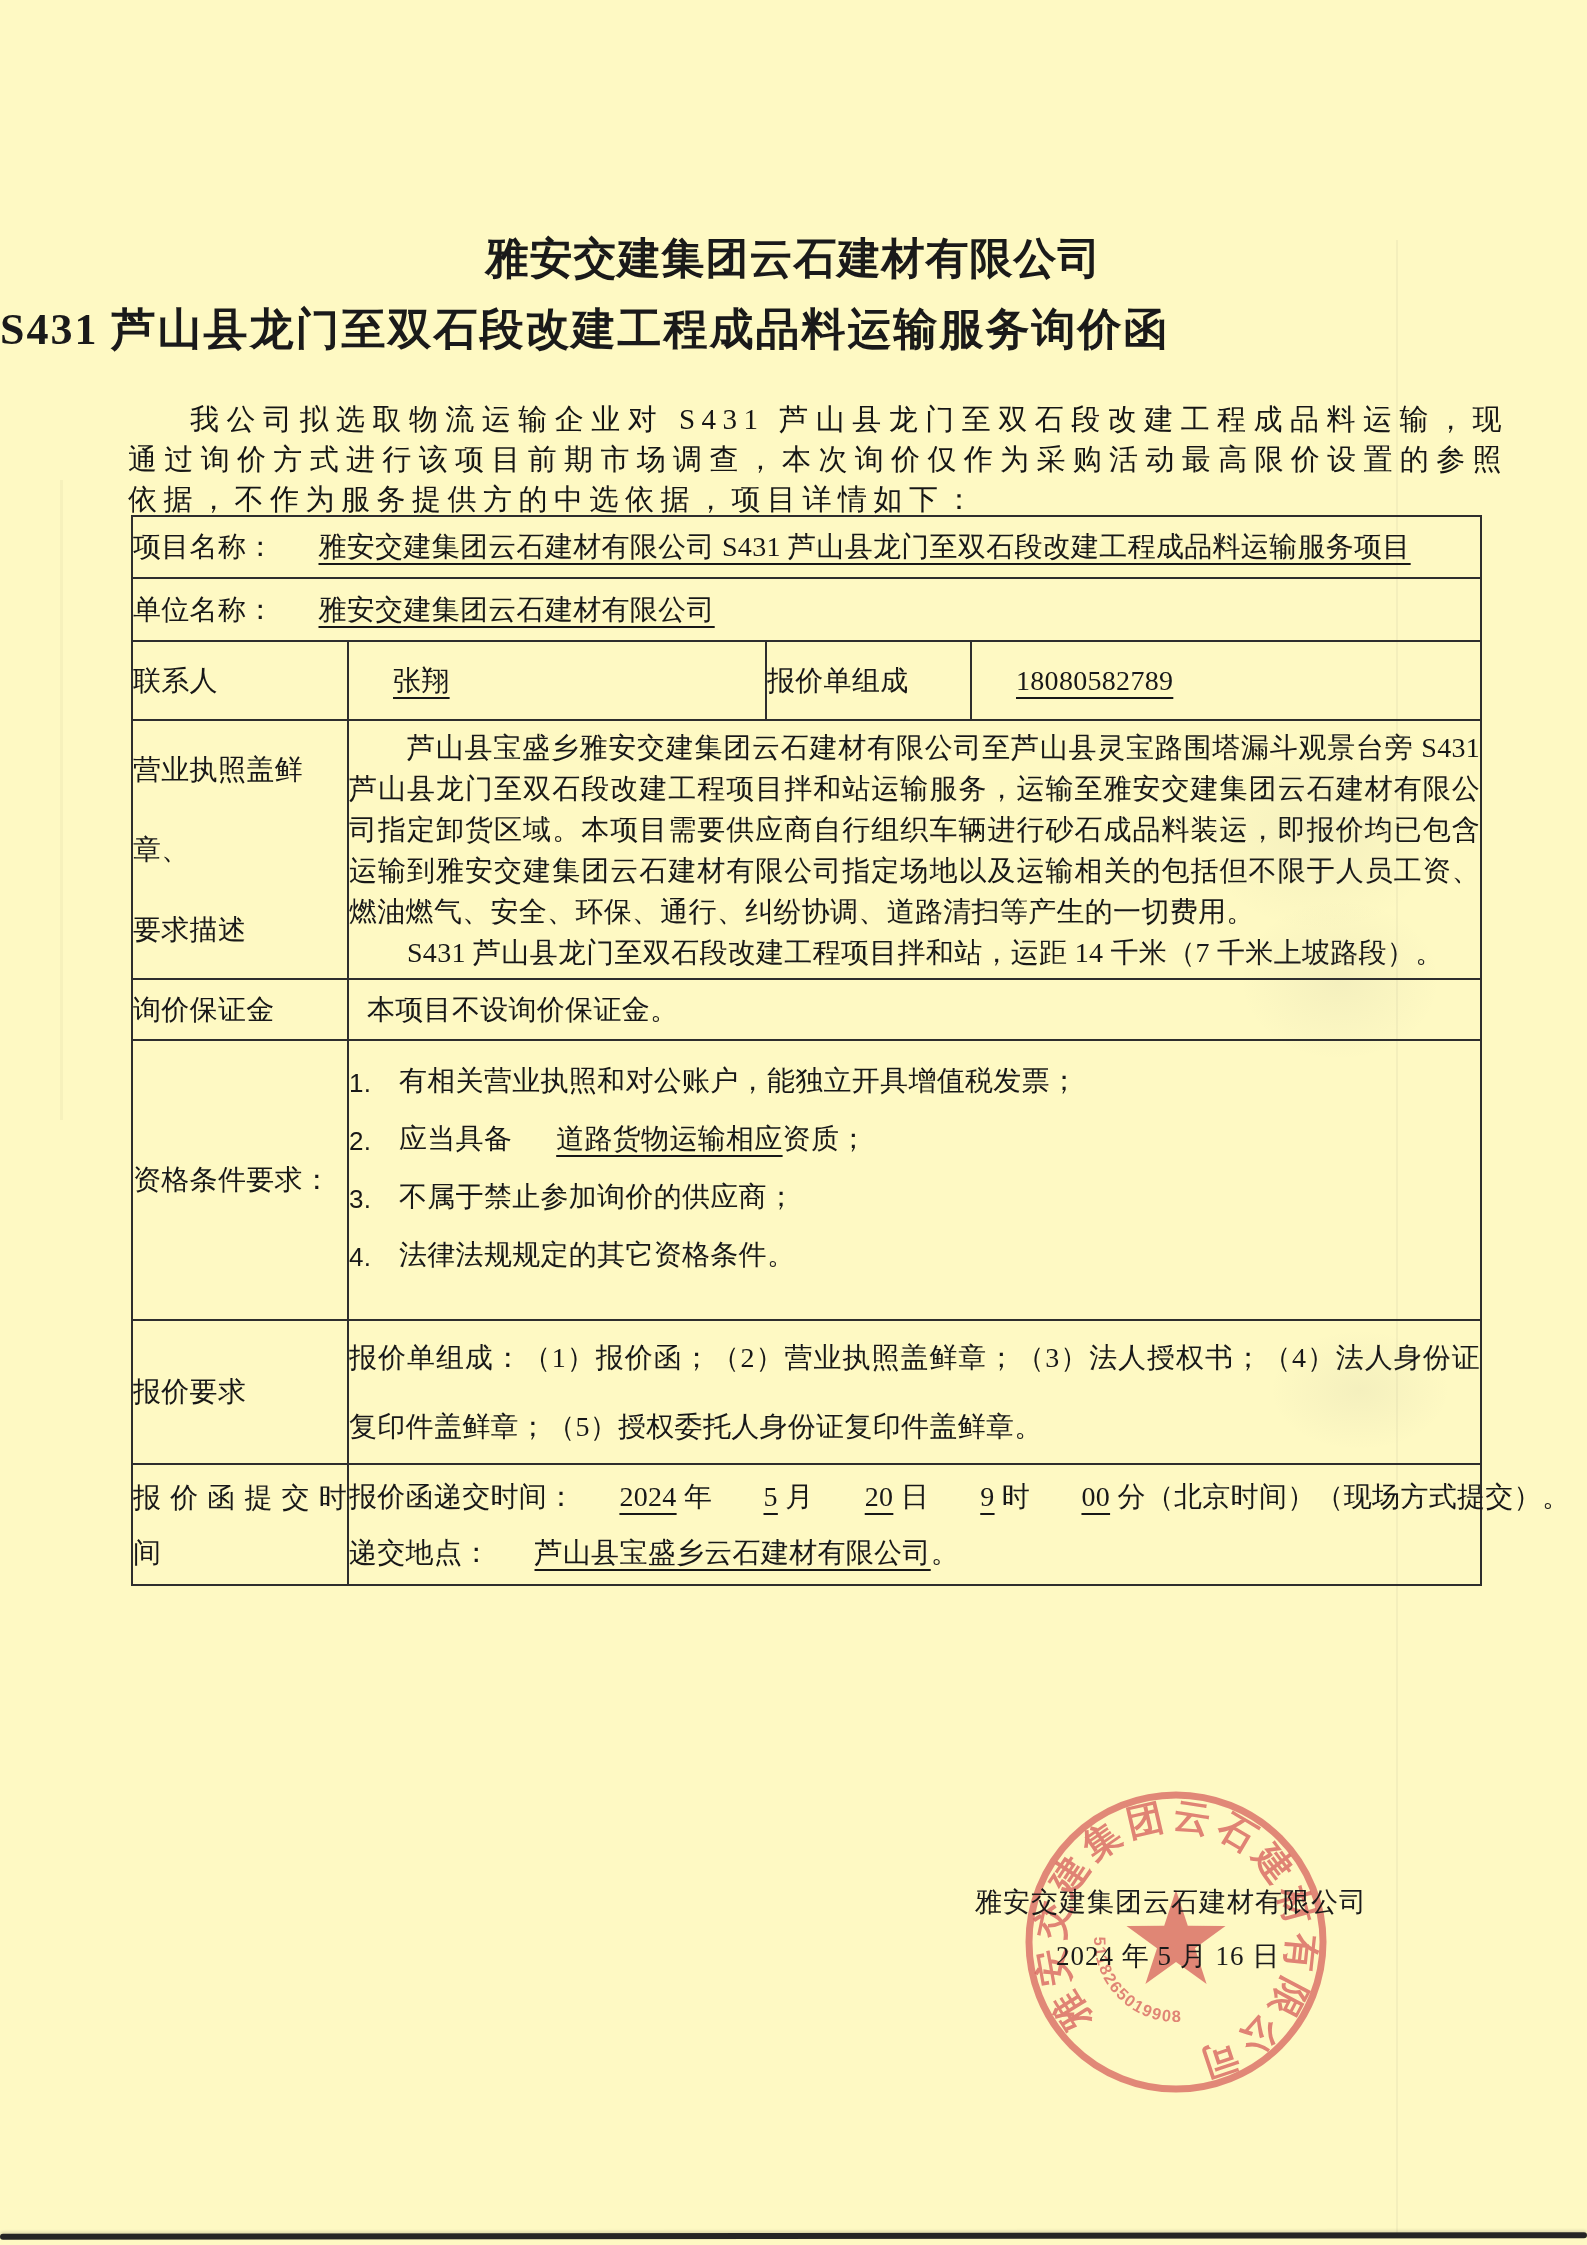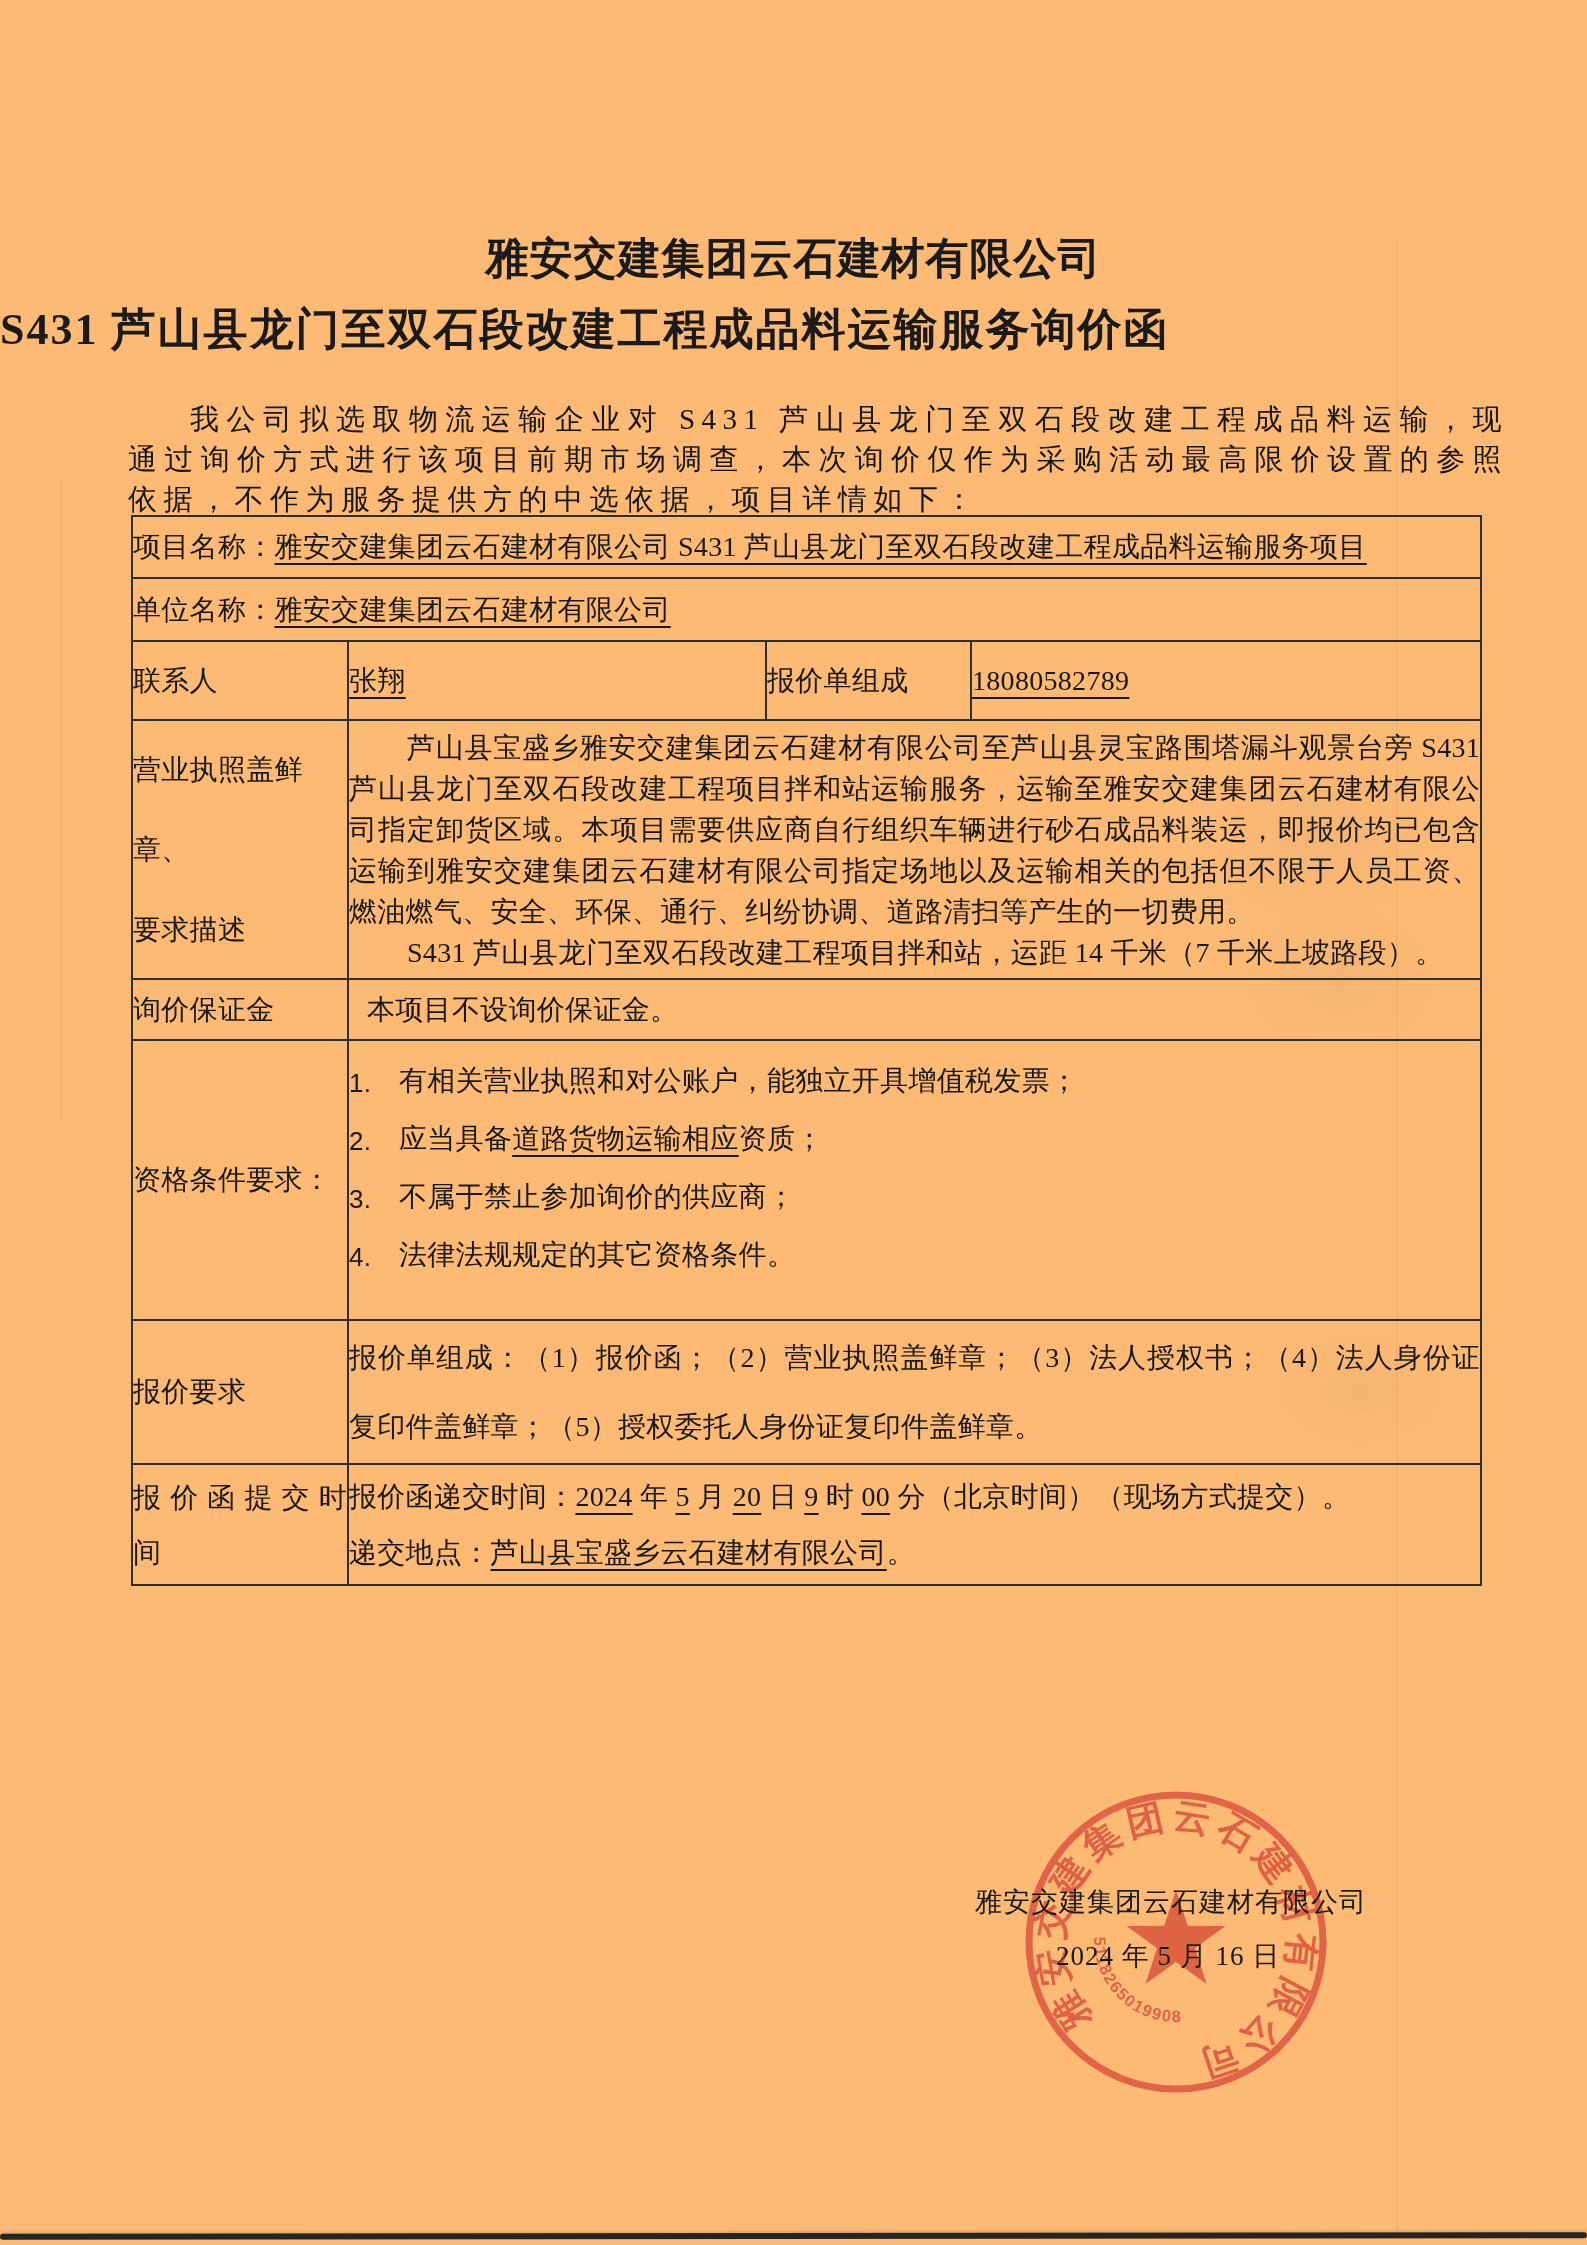--- a/index.html
+++ b/index.html
@@ -1,18 +1,18 @@
 <!DOCTYPE html>
 <html style="--stamp-color: #d5566e; --ink-color: #1a1a1a;"><head>
 <meta charset="utf-8">
 <style>
   html,body{margin:0;padding:0;background:#e8e8e8;}
   .page{
     position:relative;width:1587px;height:2245px;margin:0 auto;
-    background:#fdba74;overflow:hidden;
+    background:#fef9c3;overflow:hidden;
     font-family:"Liberation Serif","DejaVu Serif",serif;color:#1a1a1a;
   }
   .title{position:absolute;top:230px;left:0;width:100%;text-align:center;
     font-size:43px;font-weight:bold;letter-spacing:1px;margin:0;}
   .subtitle{position:absolute;top:300px;left:0;width:100%;text-align:left;
     font-size:44px;font-weight:bold;letter-spacing:2px;margin:0;}
   .intro{position:absolute;top:383px;left:112px;width:1380px;margin:16px;
     font-size:29px;line-height:40px;letter-spacing:6.5px;
     text-align:justify;text-indent:62px;color:#161616;}
   table.info-table{position:absolute;left:131px;top:515px;width:1349px;
@@ -20,21 +20,21 @@
   .info-table td{border:2px solid #2e2e2e;font-size:28px;color:#181818;
     vertical-align:middle;padding:0;letter-spacing:0.3px;}
   tr.r1{height:62px;} tr.r2{height:63px;} tr.r3{height:79px;}
   tr.r4{height:259px;} tr.r5{height:61px;} tr.r6{height:280px;}
   tr.r7{height:144px;} tr.r8{height:121px;}
   .cell-inline{padding-left:14px;padding-right:10px;white-space:nowrap;overflow:hidden;}
   .lbl-cell{padding:0 6px 0 13px;font-size:27px;}
   .stretch{text-align:justify;text-align-last:justify;}
   .two-line-80{line-height:80px;}
   .two-line-55{line-height:55px;}
-  .u{text-decoration:underline;text-decoration-thickness:1.5px;text-underline-offset:7px;}
+  .u{text-decoration:underline;text-decoration-thickness:1.5px;text-underline-offset:7px;margin-left:44px;}
   .scope-cell{padding:5px 12px 4px 14px;}
   .scope-cell p{margin:0;font-size:28px;line-height:41px;text-align:justify;
     text-indent:58px;}
   .quali-cell{padding:16px 14px 0 8px;vertical-align:top;}
   .q-item{display:flex;align-items:flex-start;margin-bottom:22px;line-height:34px;}
   .q-num{flex:0 0 50px;font-family:"Liberation Sans","DejaVu Sans",sans-serif;
     font-size:26px;padding-top:2px;}
   .q-text{flex:1;}
   .quote-cell{padding:0 16px 0 18px;line-height:69px;text-align:justify;font-size:27px;}
   .subm-cell{padding:4px 14px 0 18px;}

